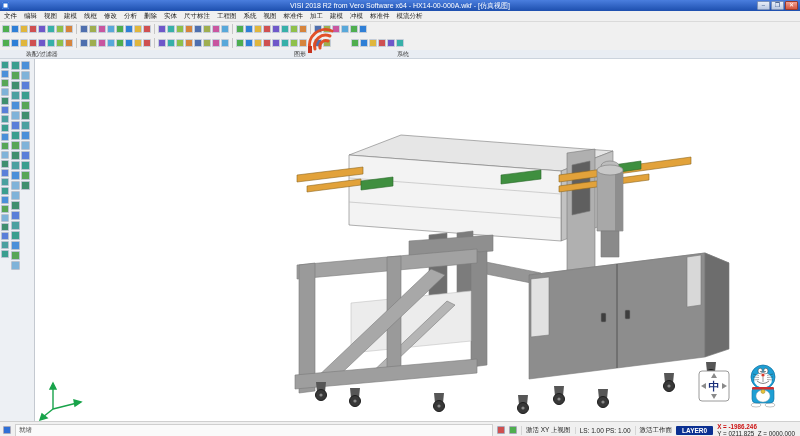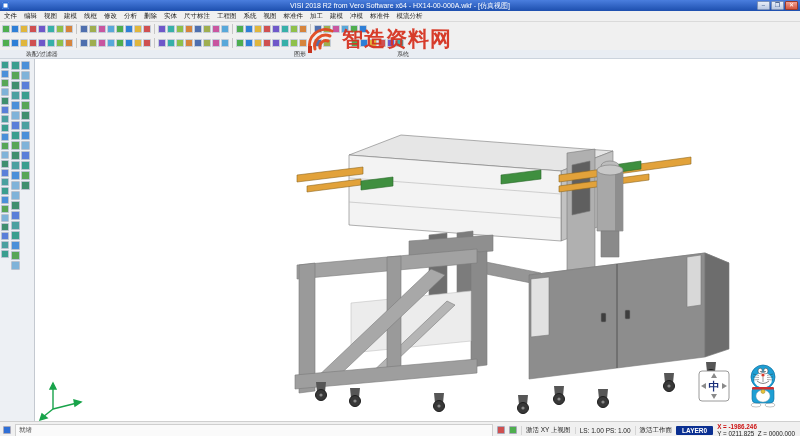--- a/index.html
+++ b/index.html
@@ -192,21 +192,20 @@
 
 <div class="watermark">
   <svg width="34" height="34" viewBox="0 0 34 34">
     <g fill="none" stroke="#e2491f" stroke-width="3" stroke-linecap="round">
       <path d="M6,28 A16 16 0 0 1 28,9"></path>
       <path d="M11,27 A11 11 0 0 1 26,14"></path>
       <path d="M16,26 A6 6 0 0 1 24,19"></path>
     </g>
     <rect x="4" y="24" width="4" height="7" fill="#c52a14"></rect>
   </svg>
-  <span class="wm-text" style="color: rgb(214, 51, 32);">智造资料网</span>
 </div>
 
 <div class="main">
   <div class="sidebar">
     <div class="side-strip" id="sideStrip">
         <span class="sb-icon" style="background: rgb(58, 158, 143);"></span>
         <span class="sb-icon" style="background: rgb(74, 144, 217);"></span>
         <span class="sb-icon" style="background: rgb(87, 166, 87);"></span>
         <span class="sb-icon" style="background: rgb(127, 179, 217);"></span>
         <span class="sb-icon" style="background: rgb(63, 143, 111);"></span>

